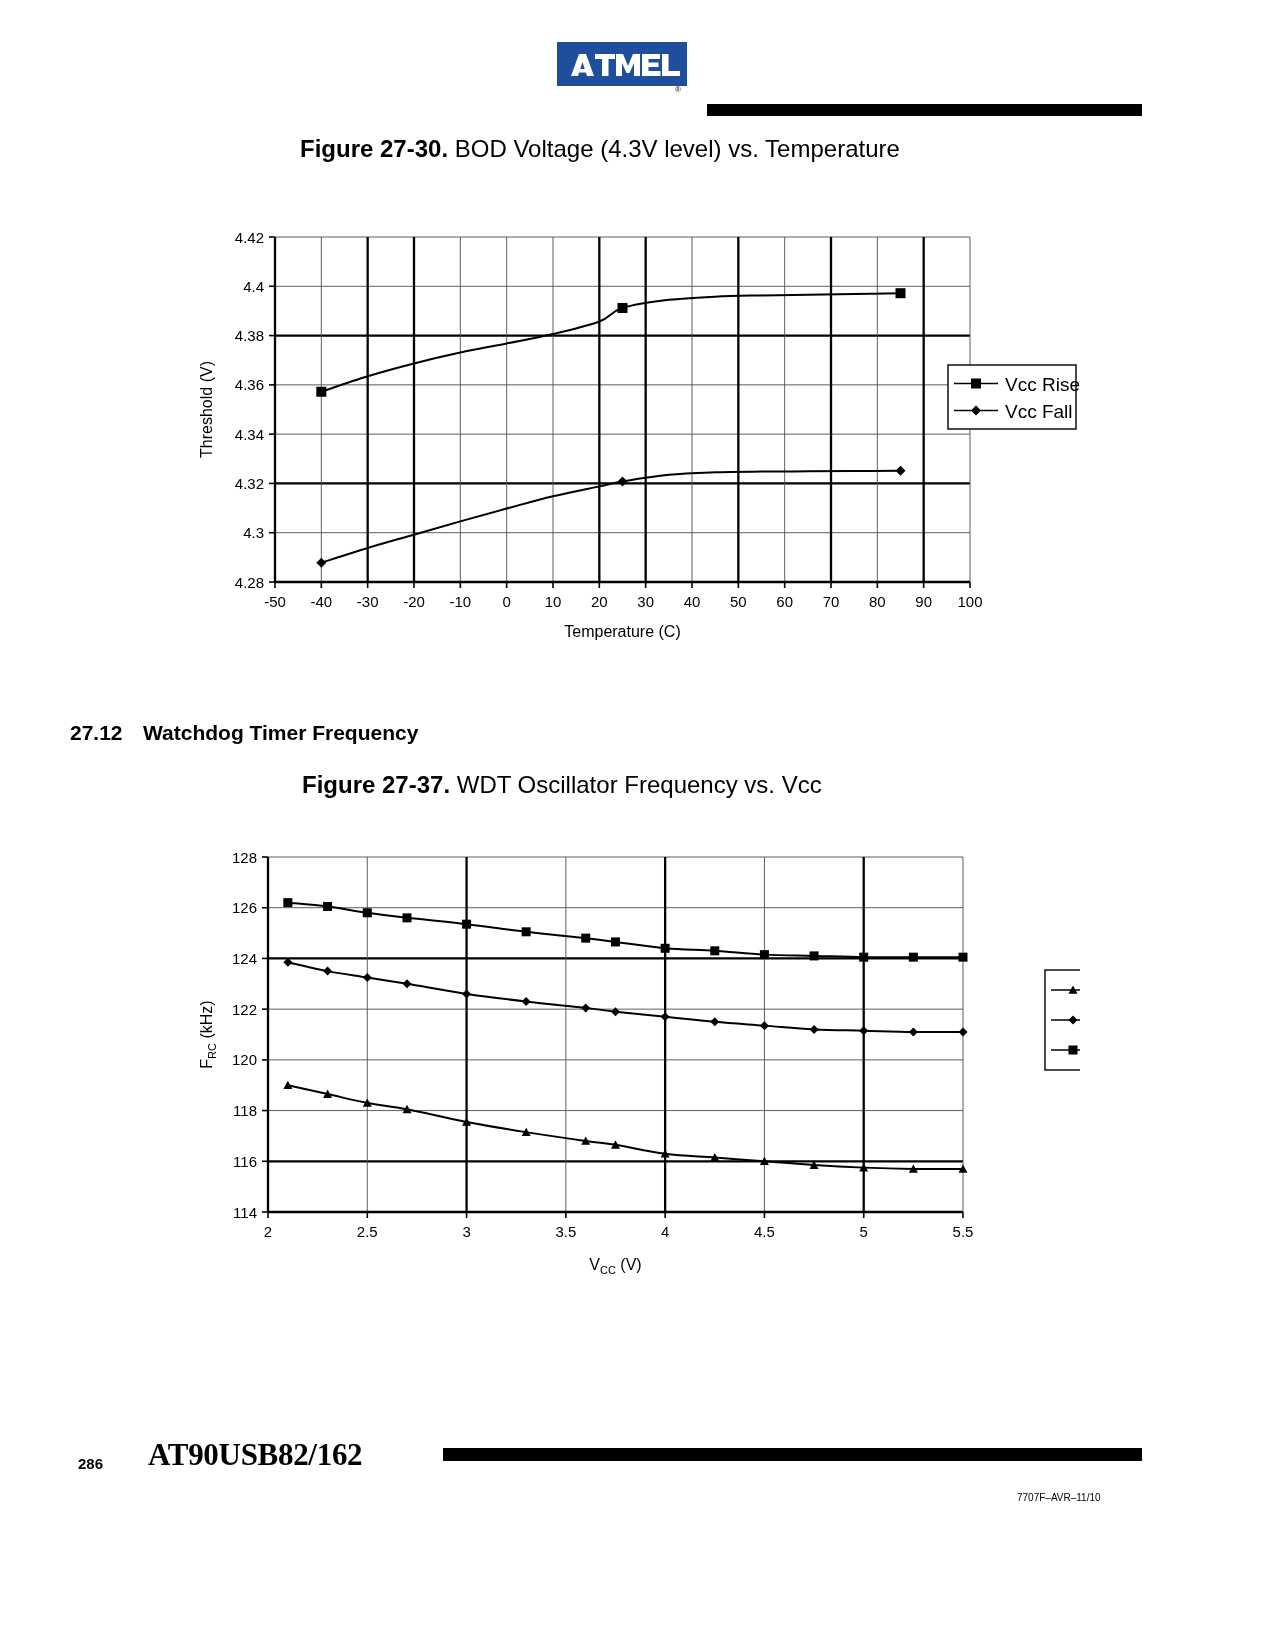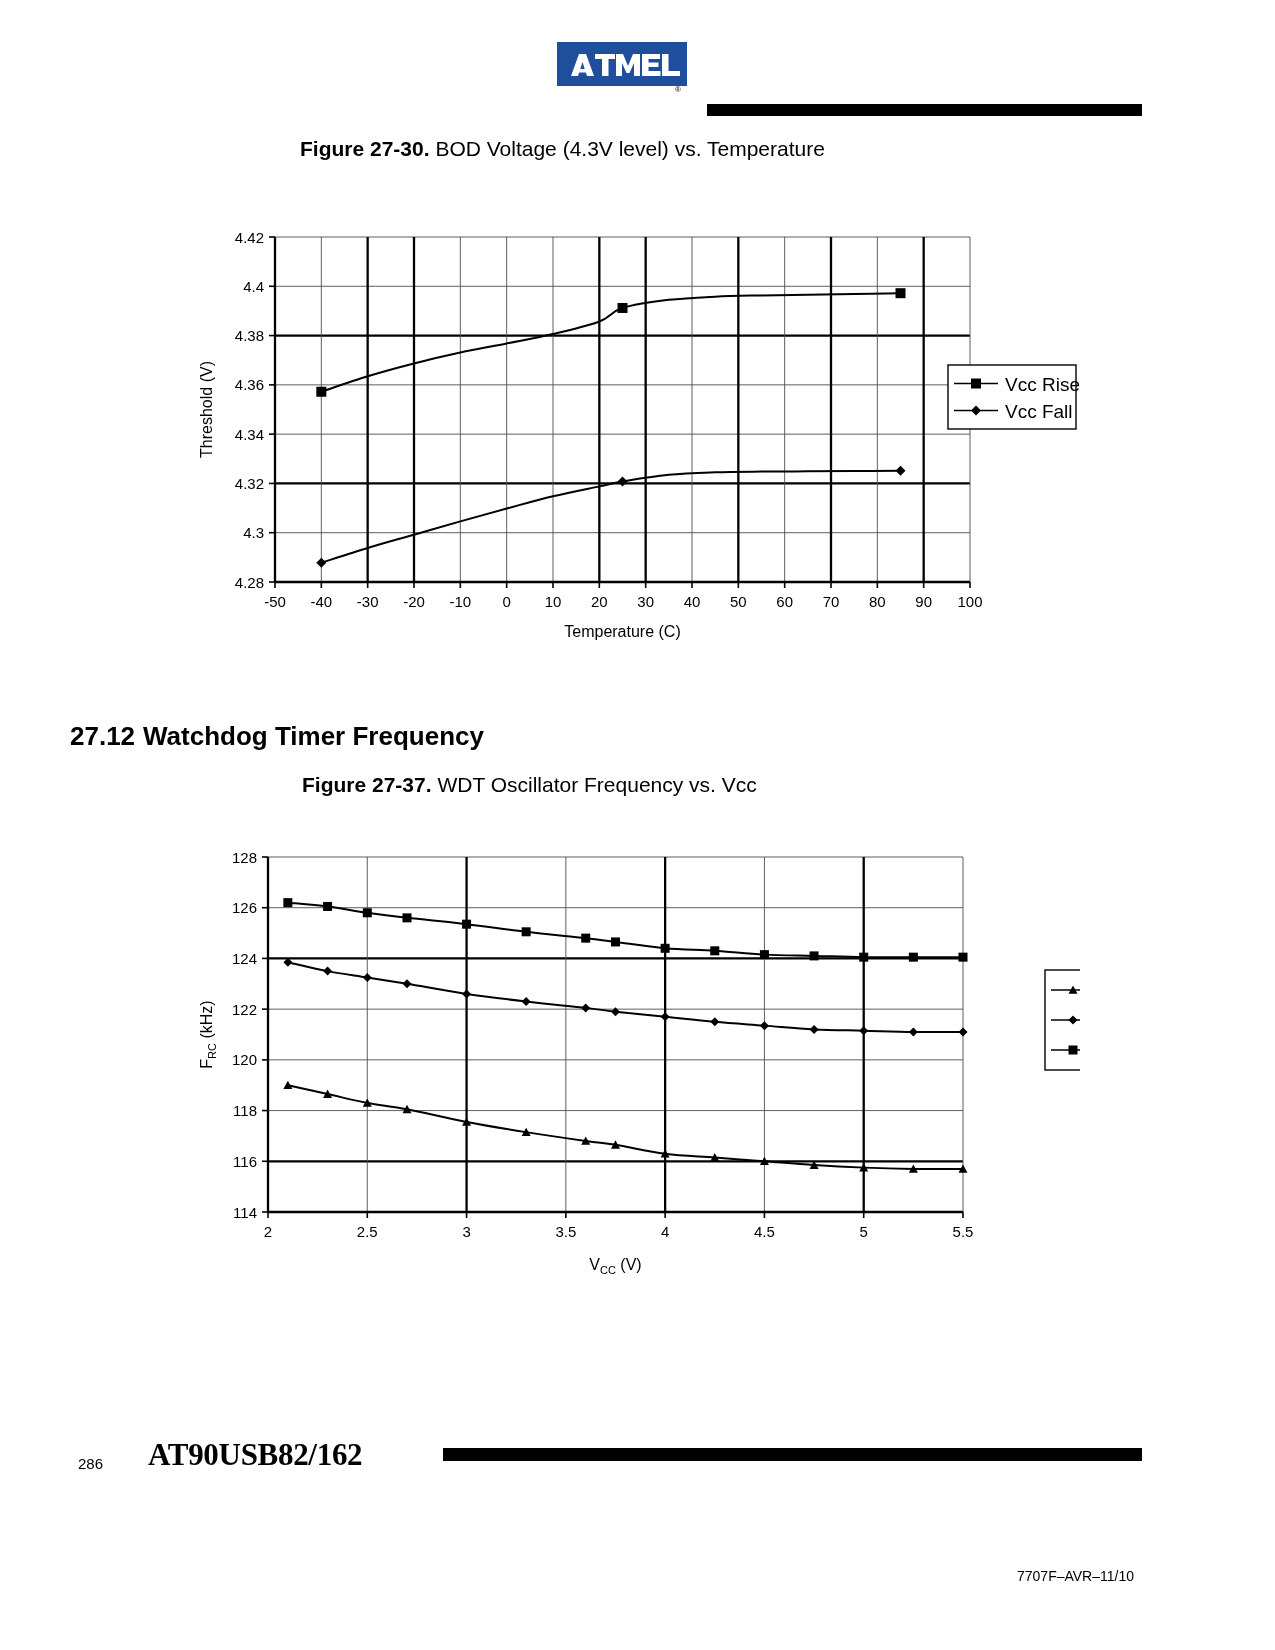--- a/index.html
+++ b/index.html
@@ -36,32 +36,32 @@
     left: 707px;
     top: 62px;
     width: 435px;
     height: 12px;
     background: #000000;
   }
 
   
   .fig-caption {
     position: absolute;
-    font-size: 21px;
+    font-size: 24px;
     line-height: 22px;
     white-space: nowrap;
   }
   .fig-caption .fig-label {
     font-weight: bold;
   }
 
   
   .section-heading {
     position: absolute;
-    font-size: 26px;
+    font-size: 21px;
     font-weight: bold;
     white-space: nowrap;
   }
   .section-heading .sec-num {
     display: inline-block;
     width: 73px;
   }
 
   
   .chart-wrap {
@@ -76,21 +76,21 @@
   .tick-label { font-size: 15px; }
   .ax-label { font-size: 16px; }
   .legend-label { font-size: 19px; }
 
   
   .footer-pageno {
     position: absolute;
     left: 78px;
     top: 1455px;
     font-size: 15px;
-    font-weight: normal;
+    font-weight: bold;
   }
   .footer-title {
     position: absolute;
     left: 148px;
     top: 1437px;
     font-size: 31px;
     font-weight: bold;
     letter-spacing: -0.3px;
     white-space: nowrap;
     font-family: Liberation Serif, serif;
@@ -99,22 +99,22 @@
     position: absolute;
     left: 443px;
     top: 1448px;
     width: 699px;
     height: 13px;
     background: #000000;
   }
   .footer-docid {
     position: absolute;
     left: 1017px;
-    top: 1568px;
-    font-size: 14px;
+    top: 1492px;
+    font-size: 10px;
     white-space: nowrap;
   }
 </style>
 </head>
 <body>
 
 <div class="page-header">
   <svg class="atmel-logo" viewBox="0 0 130 52">
     <rect x="0" y="0" width="130" height="44" fill="#1f4e9c"></rect>
     <g fill="#ffffff">

